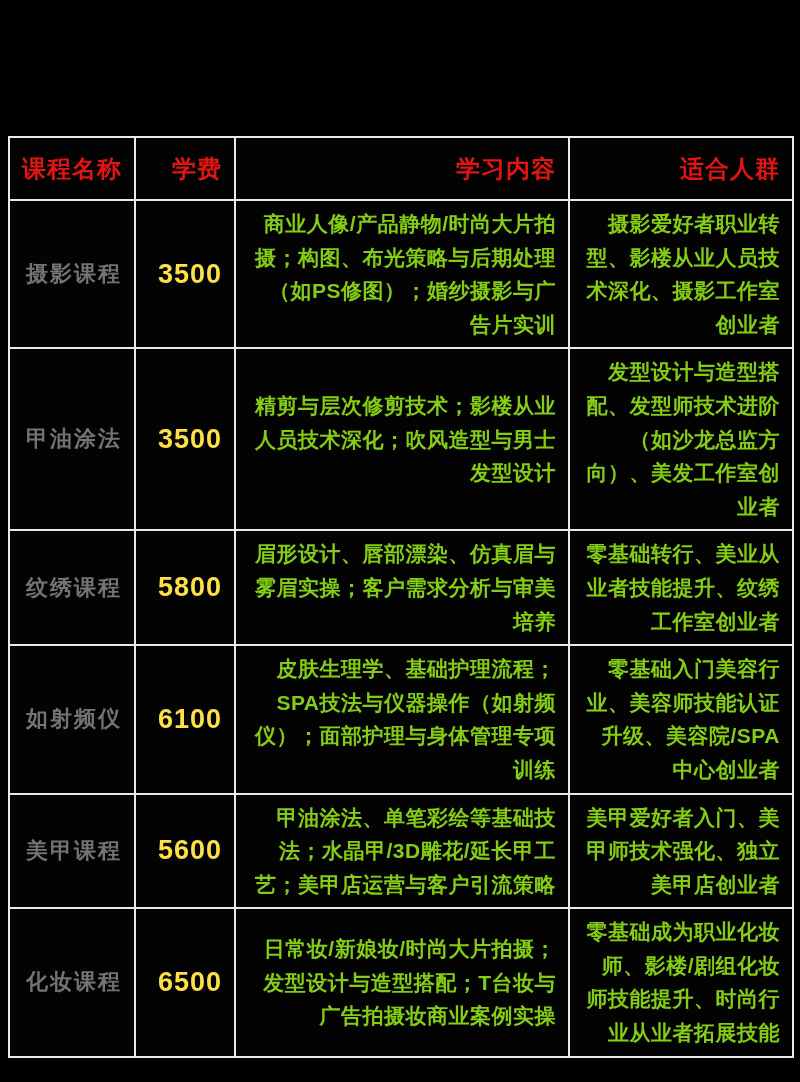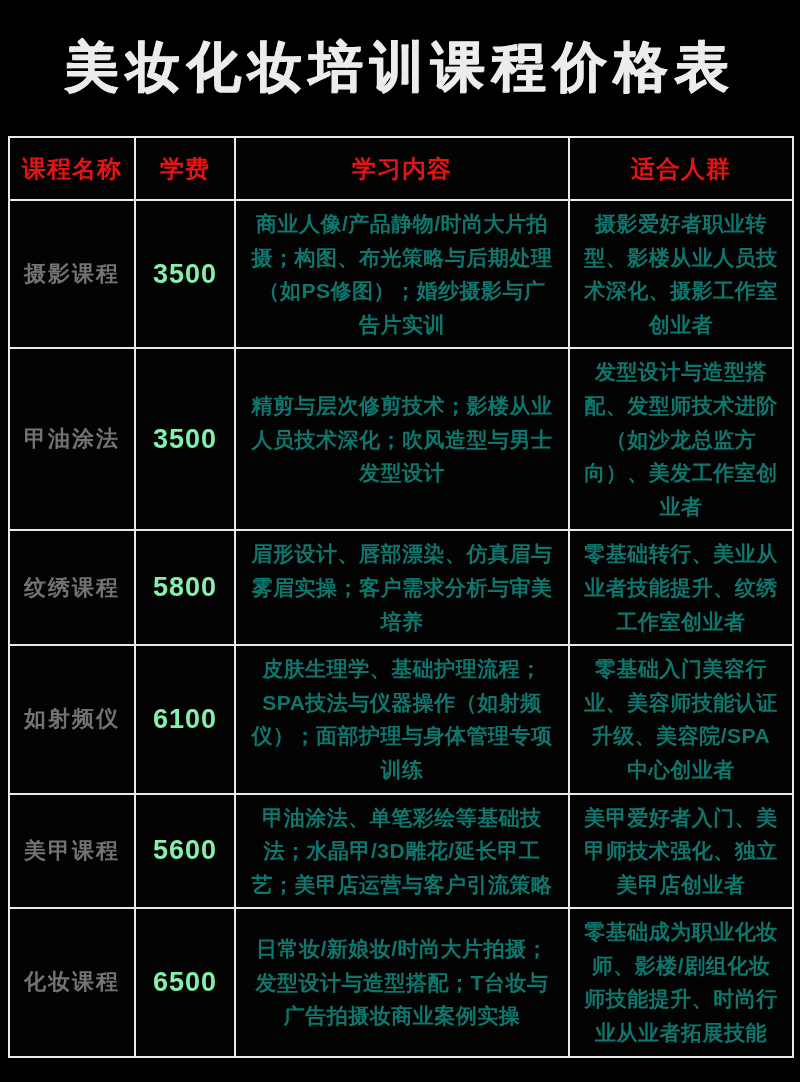--- a/index.html
+++ b/index.html
@@ -35,66 +35,65 @@
     top: 136px;
     width: 784px;
     border-collapse: collapse;
     table-layout: fixed;
     background: #030303;
   }
   .price-table th,
   .price-table td {
     border: 2px solid #e9e9e9;
     vertical-align: middle;
-    text-align: center;
+    text-align: right;
     padding: 6px 12px;
     overflow: hidden;
   }
   .price-table th {
     color: #e41414;
     font-size: 24px;
     font-weight: bold;
     letter-spacing: 1px;
   }
   .cell-course {
     color: #737373;
     font-size: 22px;
     font-weight: bold;
     letter-spacing: 2px;
   }
   .cell-price {
-    color: #86efac;
+    color: #fde047;
     font-size: 27px;
     font-weight: bold;
     letter-spacing: 1px;
     margin-left: 6px;
   }
   .cell-content,
   .cell-audience {
-    color: #0f766e;
+    color: #84cc16;
     font-size: 21px;
     font-weight: bold;
     line-height: 1.6;
     letter-spacing: 0.5px;
   }
   
   .rh-head    { height: 63px;  }
   .rh-photo   { height: 141px; }
   .rh-hair    { height: 166px; }
   .rh-tattoo  { height: 111px; }
   .rh-beauty  { height: 146px; }
   .rh-nail    { height: 111px; }
   .rh-makeup  { height: 140px; }
 </style>
 </head>
 <body>
 
 <div class="page">
 
-  <div class="title">美妆化妆培训课程价格表</div>
 
   <table class="price-table">
     <colgroup>
       <col style="width:126px">
       <col style="width:100px">
       <col style="width:334px">
       <col style="width:224px">
     </colgroup>
     <tbody>
       <tr class="rh-head">

